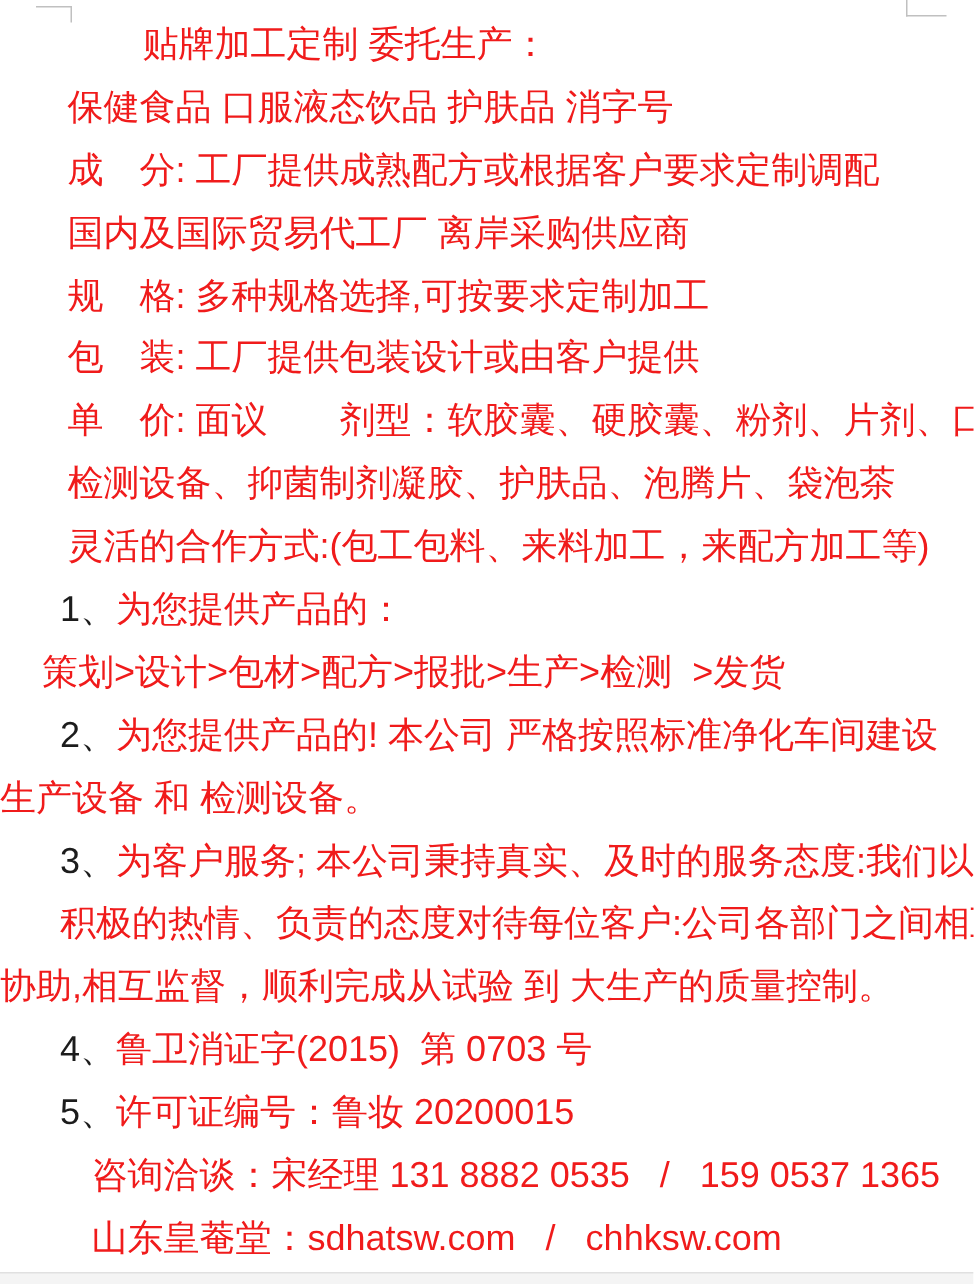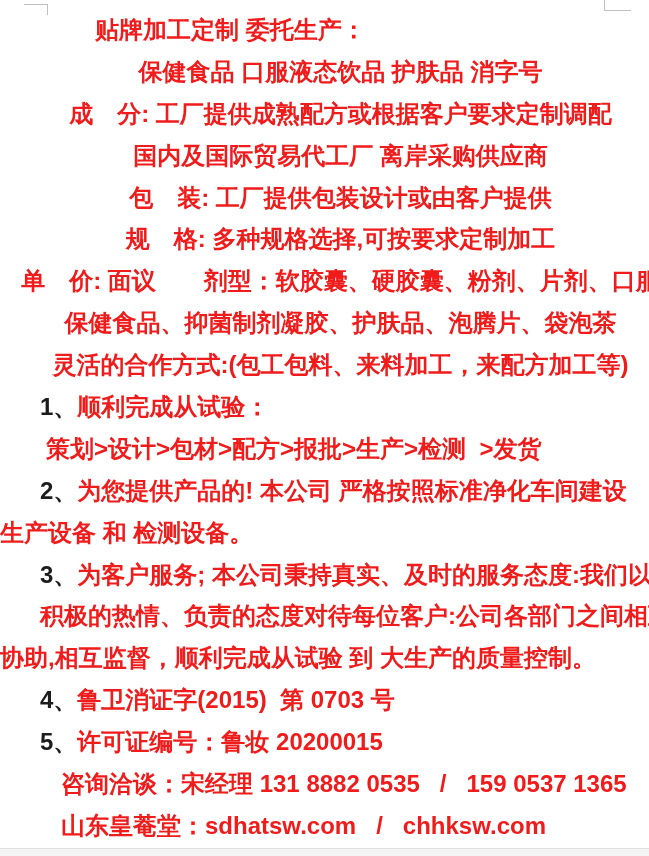--- a/index.html
+++ b/index.html
@@ -31,36 +31,35 @@
     width: 26px;
     height: 10px;
     border-left: 1px solid #c0c0c0;
     border-bottom: 1px solid #c0c0c0;
   }
   .content {
     position: absolute;
     top: 9px;
     left: 0;
     width: 636px;
-    font-weight: bold;
   }
   .line {
     height: 41.9px;
     display: flex;
     align-items: center;
     white-space: pre;
     font-size: 24px;
     line-height: 1;
   }
   .num  { color: var(--num-black, #1c1c1c); }
   .text { color: var(--text-red, #f01b1b); }
   .ml95 { margin-left: 95px; }
   .ml75 { margin-left: 61px; }
-  .ml50 { margin-left: 46px; }
-  .ml45 { margin-left: 45px; justify-content: center; }
+  .ml50 { margin-left: 28px; }
+  .ml45 { margin-left: 45px; }
   .ml42 { }
   .ml40 { margin-left: 40px; }
   .bottom-edge {
     position: absolute;
     left: 0;
     bottom: 0;
     width: 649px;
     height: 7px;
     background: #f4f4f4;
     border-top: 1px solid #e0e0e0;
@@ -70,26 +69,26 @@
 <body>
 
 <div class="mark-tl"></div>
 <div class="mark-tr"></div>
 
 <div class="content">
   <div class="line ml95"><span class="num"></span><span class="text">贴牌加工定制 委托生产：</span></div>
   <div class="line ml45"><span class="num"></span><span class="text">保健食品 口服液态饮品 护肤品 消字号</span></div>
   <div class="line ml45"><span class="num"></span><span class="text">成　分: 工厂提供成熟配方或根据客户要求定制调配</span></div>
   <div class="line ml45"><span class="num"></span><span class="text">国内及国际贸易代工厂 离岸采购供应商</span></div>
+  <div class="line ml45"><span class="num"></span><span class="text">规　格: 多种规格选择,可按要求定制加工</span></div>
   <div class="line ml45"><span class="num"></span><span class="text">包　装: 工厂提供包装设计或由客户提供</span></div>
-  <div class="line ml45"><span class="num"></span><span class="text">规　格: 多种规格选择,可按要求定制加工</span></div>
   <div class="line ml45"><span class="num"></span><span class="text">单　价: 面议　　剂型：软胶囊、硬胶囊、粉剂、片剂、口服</span></div>
-  <div class="line ml45"><span class="num"></span><span class="text">保健食品、抑菌制剂凝胶、护肤品、泡腾片、袋泡茶</span></div>
+  <div class="line ml45"><span class="num"></span><span class="text">检测设备、抑菌制剂凝胶、护肤品、泡腾片、袋泡茶</span></div>
   <div class="line ml45"><span class="num"></span><span class="text">灵活的合作方式:(包工包料、来料加工，来配方加工等)</span></div>
-  <div class="line ml40"><span class="num">1、</span><span class="text">顺利完成从试验：</span></div>
+  <div class="line ml40"><span class="num">1、</span><span class="text">为您提供产品的：</span></div>
   <div class="line ml50"><span class="num"></span><span class="text">策划&gt;设计&gt;包材&gt;配方&gt;报批&gt;生产&gt;检测  &gt;发货</span></div>
   <div class="line ml40"><span class="num">2、</span><span class="text">为您提供产品的! 本公司 严格按照标准净化车间建设</span></div>
   <div class="line ml42"><span class="num"></span><span class="text">生产设备 和 检测设备。</span></div>
   <div class="line ml40"><span class="num">3、</span><span class="text">为客户服务; 本公司秉持真实、及时的服务态度:我们以</span></div>
   <div class="line ml40"><span class="num"></span><span class="text">积极的热情、负责的态度对待每位客户:公司各部门之间相互</span></div>
   <div class="line ml42"><span class="num"></span><span class="text">协助,相互监督，顺利完成从试验 到 大生产的质量控制。</span></div>
   <div class="line ml40"><span class="num">4、</span><span class="text">鲁卫消证字(2015)  第 0703 号</span></div>
   <div class="line ml40"><span class="num">5、</span><span class="text">许可证编号：鲁妆 20200015</span></div>
   <div class="line ml75"><span class="num"></span><span class="text">咨询洽谈：宋经理 131 8882 0535   /   159 0537 1365</span></div>
   <div class="line ml75"><span class="num"></span><span class="text">山东皇菴堂：sdhatsw.com   /   chhksw.com</span></div>

